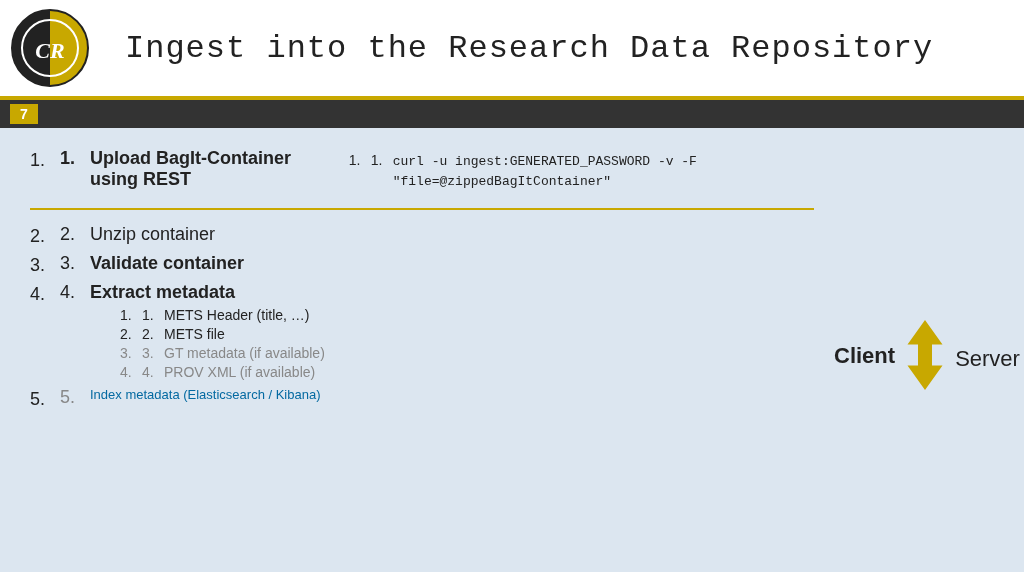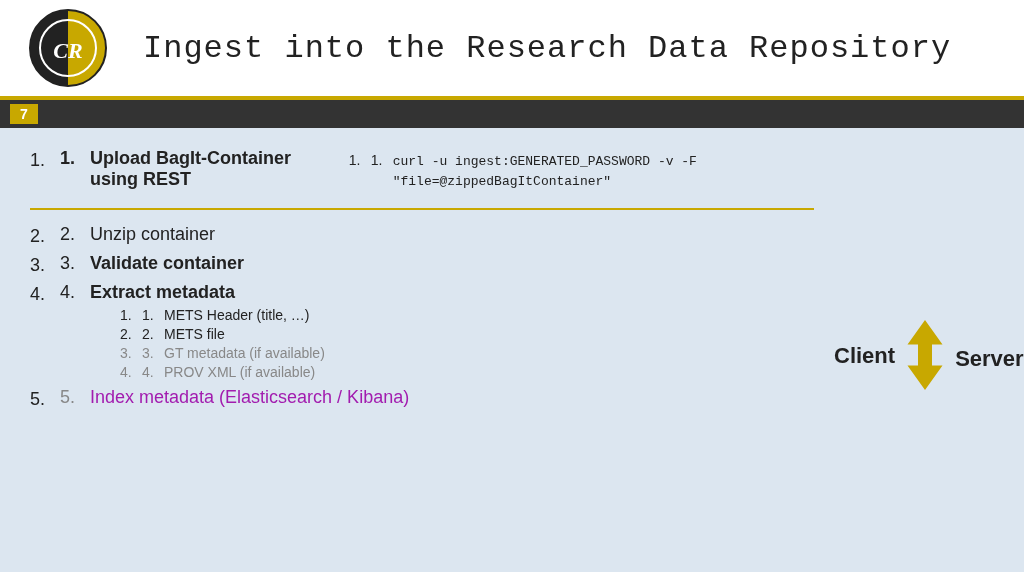--- a/index.html
+++ b/index.html
@@ -10,21 +10,21 @@
       background: #fff;
       overflow: hidden;
     }
 
     
     .header {
       display: flex;
       align-items: center;
       height: 100px;
       background: #fff;
-      padding: 10px 23px;
+      padding: 10px 5px;
       border-bottom: 4px solid #c8a800;
     }
 
     .logo-container {
       width: 90px;
       height: 80px;
       display: flex;
       align-items: center;
       justify-content: center;
       flex-shrink: 0;
@@ -170,21 +170,21 @@
       margin: 10px 0;
     }
 
     .arrow-svg {
       width: 60px;
       height: 70px;
     }
 
     .server-label {
       font-size: 22px;
-      font-weight: bold;
+      font-weight: normal;
       color: #222;
       margin-top: 8px;
     }
 
     .upload-item-content {
       display: flex;
     }
   </style>
 </head>
 <body>
@@ -262,21 +262,21 @@
             <li class="muted">
               <span style="min-width:22px;">4.</span>
               <span>PROV XML (if available)</span>
             </li>
           </ol>
         </div>
       </li>
 
       <li style="counter-increment: main-counter;">
         <span style="min-width:30px;font-size:18px;color:#888;">5.</span>
-        <span style="font-size:18px;color:#a21caf;">Index metadata (Elasticsearch / Kibana)</span>
+        <span style="font-size:13px;color:#0369a1;">Index metadata (Elasticsearch / Kibana)</span>
       </li>
     </ol>
   </div>
 
   <div class="right-panel">
     <span class="client-label">Client</span>
     <div class="arrow-container">
       <svg class="arrow-svg" viewBox="0 0 60 80" xmlns="http://www.w3.org/2000/svg">
 
         <polygon points="30,0 50,28 38,28 38,52 22,52 22,28 10,28" fill="#c8a800"></polygon>

